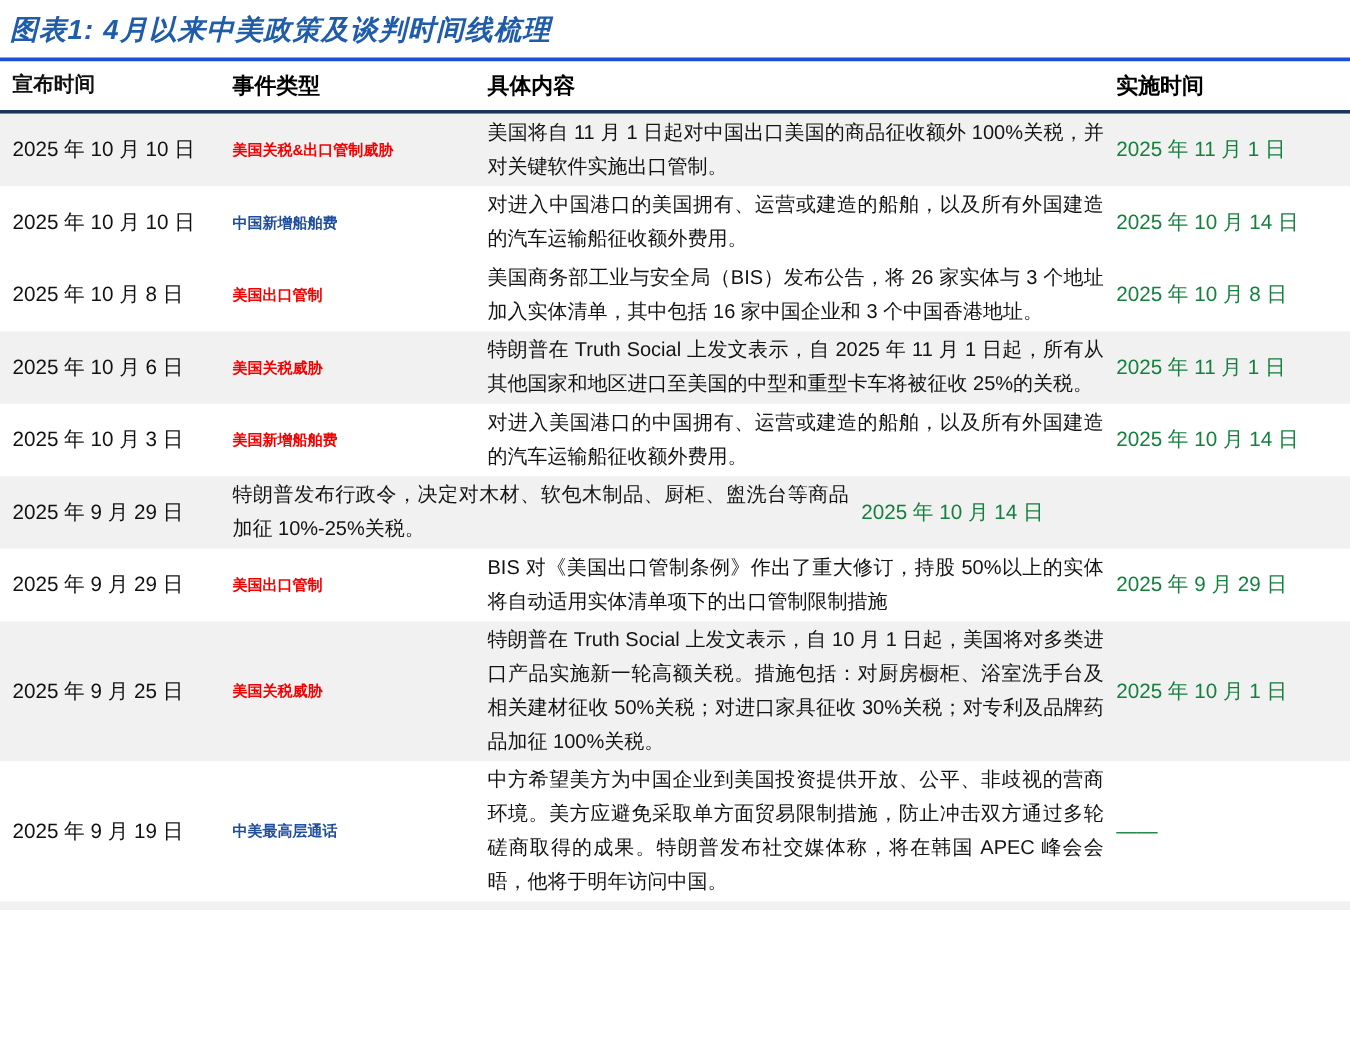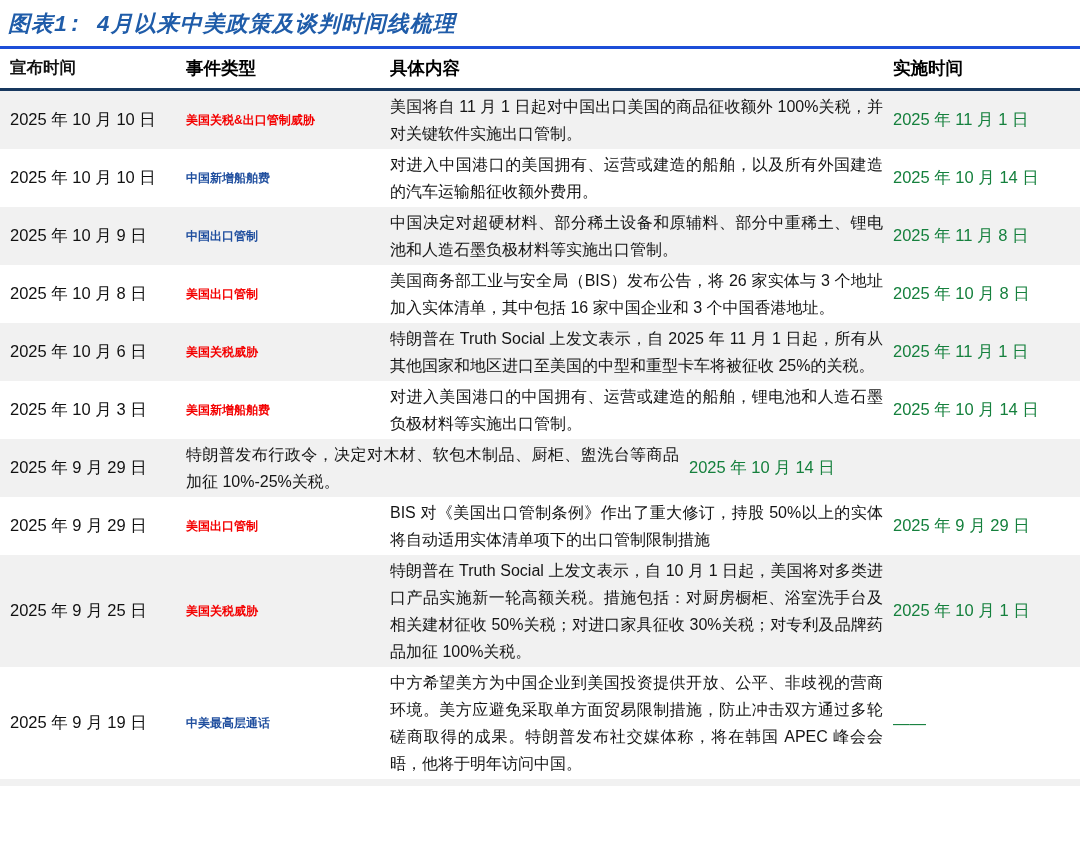--- a/index.html
+++ b/index.html
@@ -7,21 +7,21 @@
   .page {
     position: relative;
     width: 1080px;
     height: 847px;
     overflow: hidden;
     background: #ffffff;
     font-family: "Liberation Sans", "DejaVu Sans", sans-serif;
     color: #1a1a1a;
   }
   .fig-title {
-    font-family: Liberation Mono, monospace;
+    font-family: Liberation Sans, sans-serif;
     font-style: italic;
     font-weight: bold;
     font-size: 22px;
     color: #1F5CA9;
     padding: 9px 10px 7px 8px;
     letter-spacing: 1px;
   }
   .table {
     border-top: 3px solid #1d4ed8;
   }
@@ -75,45 +75,39 @@
     <div class="cell c4">2025 年 11 月 1 日</div>
   </div>
 
   <div class="trow">
     <div class="cell c1">2025 年 10 月 10 日</div>
     <div class="cell c2 blue">中国新增船舶费</div>
     <div class="cell c3">对进入中国港口的美国拥有、运营或建造的船舶，以及所有外国建造的汽车运输船征收额外费用。</div>
     <div class="cell c4">2025 年 10 月 14 日</div>
   </div>
 
-  <div class="trow stripe">
-    <div class="cell c1">2025 年 10 月 9 日</div>
-    <div class="cell c2 blue">中国出口管制</div>
-    <div class="cell c3">中国决定对超硬材料、部分稀土设备和原辅料、部分中重稀土、锂电池和人造石墨负极材料等实施出口管制。</div>
-    <div class="cell c4">2025 年 11 月 8 日</div>
-  </div>
 
   <div class="trow">
     <div class="cell c1">2025 年 10 月 8 日</div>
     <div class="cell c2 red">美国出口管制</div>
     <div class="cell c3">美国商务部工业与安全局（BIS）发布公告，将 26 家实体与 3 个地址加入实体清单，其中包括 16 家中国企业和 3 个中国香港地址。</div>
     <div class="cell c4">2025 年 10 月 8 日</div>
   </div>
 
   <div class="trow stripe">
     <div class="cell c1">2025 年 10 月 6 日</div>
     <div class="cell c2 red">美国关税威胁</div>
     <div class="cell c3">特朗普在 Truth Social 上发文表示，自 2025 年 11 月 1 日起，所有从其他国家和地区进口至美国的中型和重型卡车将被征收 25%的关税。</div>
     <div class="cell c4">2025 年 11 月 1 日</div>
   </div>
 
   <div class="trow">
     <div class="cell c1">2025 年 10 月 3 日</div>
     <div class="cell c2 red">美国新增船舶费</div>
-    <div class="cell c3">对进入美国港口的中国拥有、运营或建造的船舶，锂电池和人造石墨负极材料等实施出口管制。</div>
+    <div class="cell c3">对进入美国港口的中国拥有、运营或建造的船舶，以及所有外国建造的汽车运输船征收额外费用。</div>
     <div class="cell c4">2025 年 10 月 14 日</div>
   </div>
 
   <div class="trow stripe">
     <div class="cell c1">2025 年 9 月 29 日</div>
     <div class="cell c3">特朗普发布行政令，决定对木材、软包木制品、厨柜、盥洗台等商品加征 10%-25%关税。</div>
     <div class="cell c4">2025 年 10 月 14 日</div>
   </div>
 
   <div class="trow">

